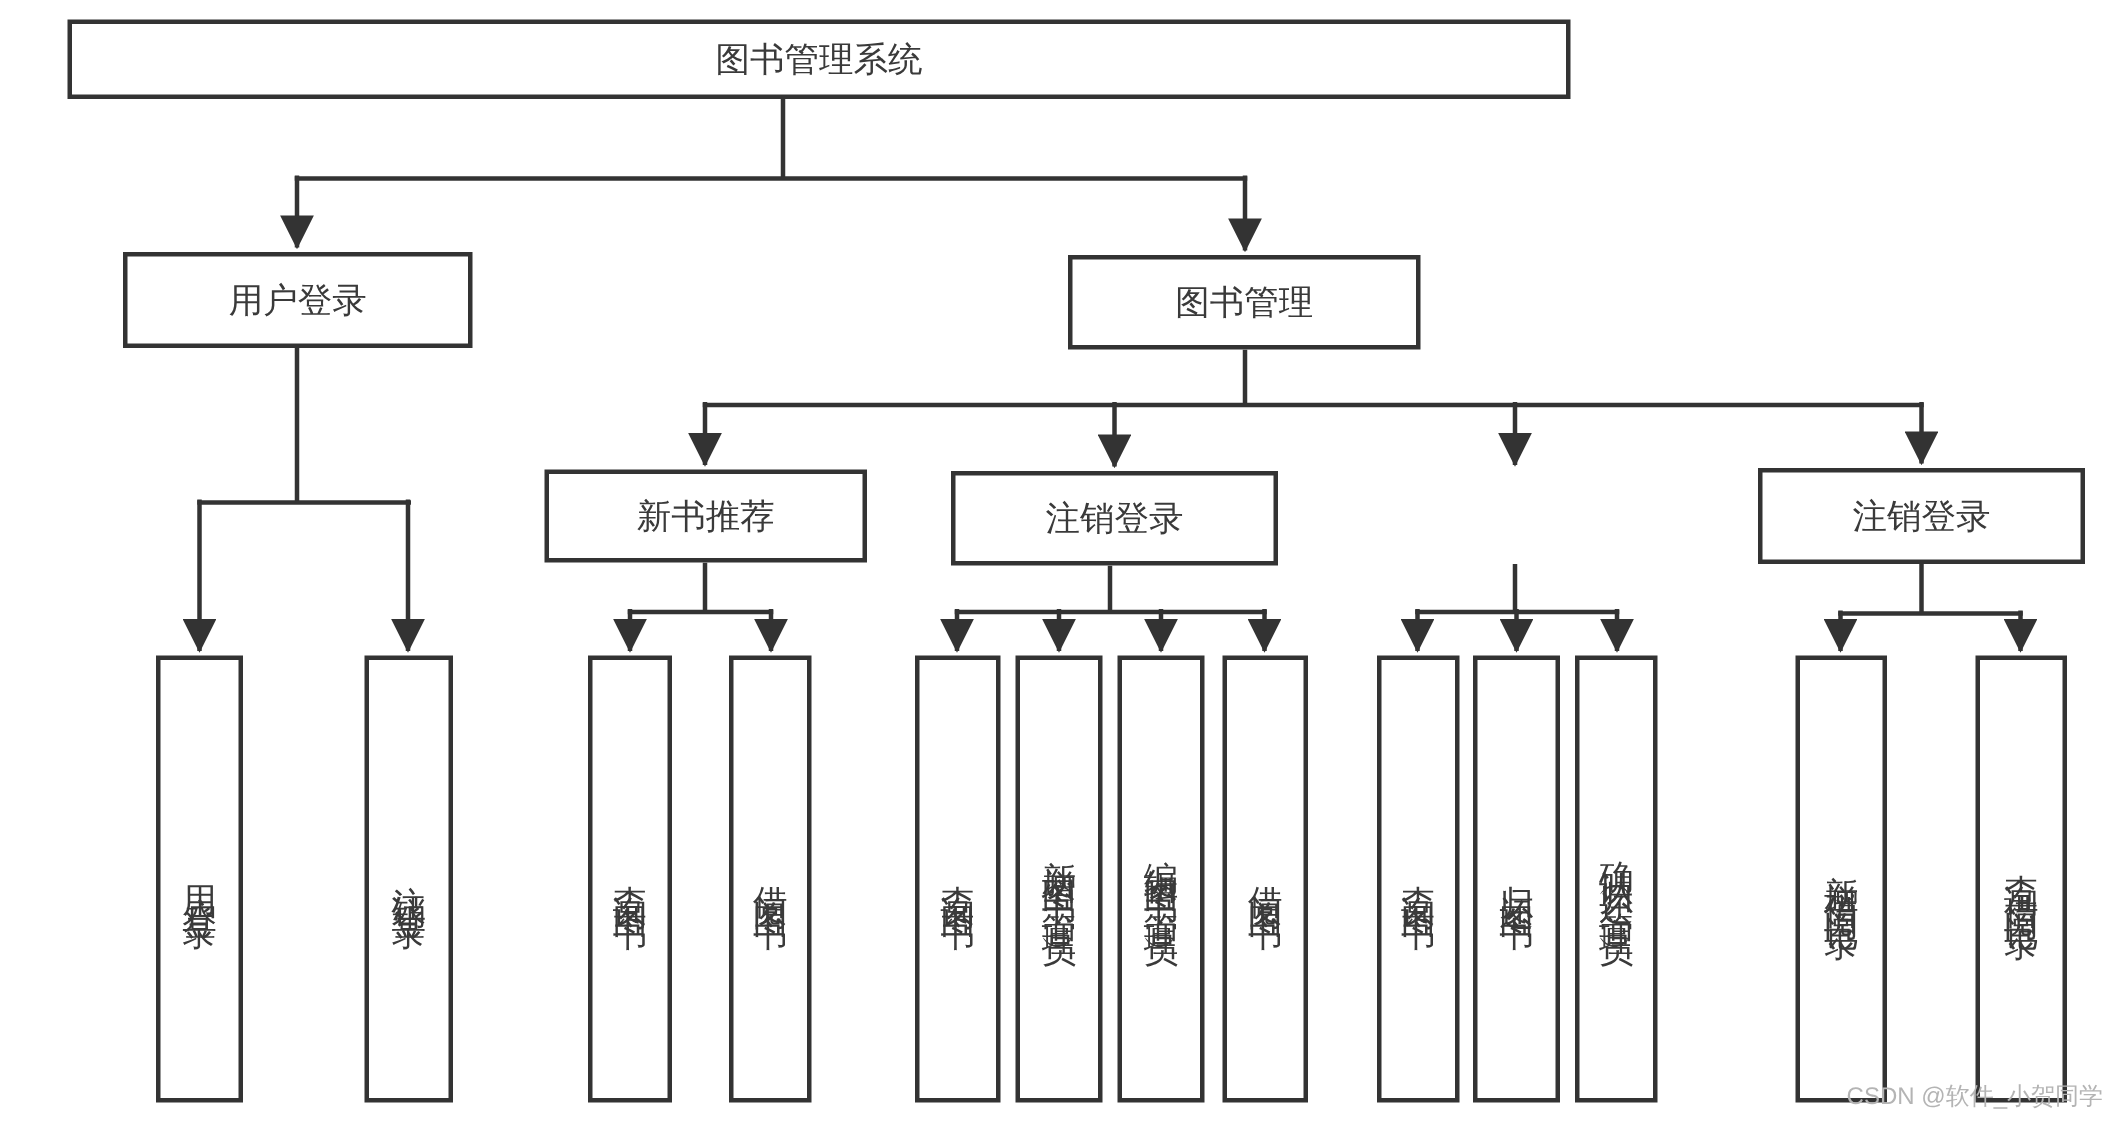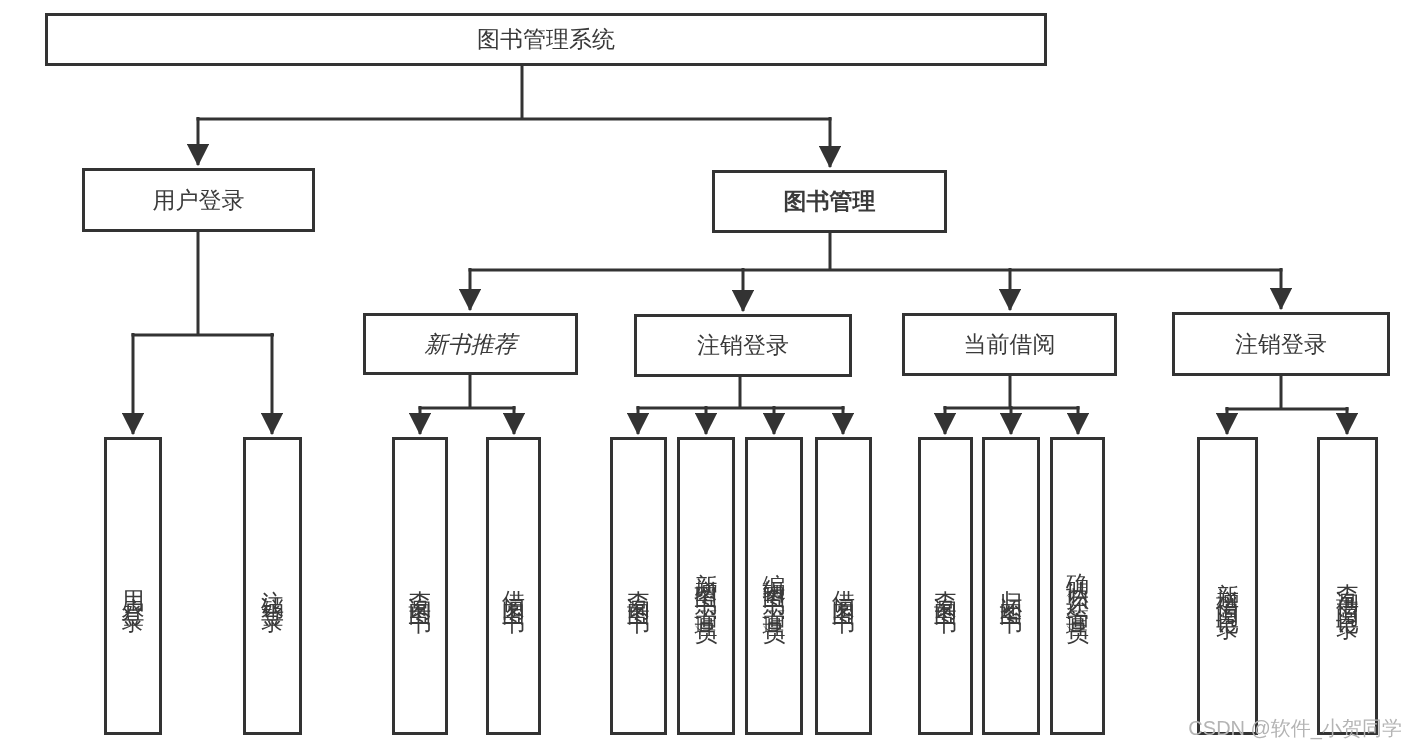--- a/index.html
+++ b/index.html
@@ -34,22 +34,22 @@
     writing-mode: vertical-rl;
     text-orientation: mixed;
     letter-spacing: 7px;
     font-size: 23px;
     line-height: 1;
     white-space: nowrap;
   }
   
   .b-root   { left: 21px;   top: 13px;  width: 1002px; height: 53px; margin-left: 24px; }
   .b-login  { left: 82px;   top: 168px; width: 233px;  height: 64px; }
-  .b-mgmt   { left: 712px;  top: 170px; width: 235px;  height: 63px; font-weight: bold; }
-  .b-new    { left: 363px;  top: 313px; width: 215px;  height: 62px; font-style: italic; }
+  .b-mgmt   { left: 712px;  top: 170px; width: 235px;  height: 63px; }
+  .b-new    { left: 363px;  top: 313px; width: 215px;  height: 62px; }
   .b-borrow { left: 634px;  top: 314px; width: 218px;  height: 63px; }
   .b-cur    { left: 902px;  top: 313px; width: 215px;  height: 63px; }
   .b-rec    { left: 1172px; top: 312px; width: 218px;  height: 64px; }
   .leaf     { top: 437px; height: 298px; }
   .l-g1a { left: 104px;  width: 58px; }
   .l-g1b { left: 243px;  width: 59px; }
   .l-g2a { left: 392px;  width: 56px; }
   .l-g2b { left: 486px;  width: 55px; }
   .l-g3a { left: 610px;  width: 57px; }
   .l-g3b { left: 677px;  width: 58px; }
@@ -57,21 +57,21 @@
   .l-g3d { left: 815px;  width: 57px; }
   .l-g4a { left: 918px;  width: 55px; }
   .l-g4b { left: 982px;  width: 58px; }
   .l-g4c { left: 1050px; width: 55px; }
   .l-g5a { left: 1197px; width: 61px; }
   .l-g5b { left: 1317px; width: 61px; }
   #watermark {
     position: absolute;
     right: 3px;
     bottom: 5px;
-    font-size: 20px;
+    font-size: 16px;
     color: #b4b4b4;
     z-index: 5;
     white-space: nowrap;
   }
 </style>
 </head>
 <body>
 
 <div id="canvas">
 
@@ -135,23 +135,20 @@
   <div class="node b-mgmt">
     <span>图书管理</span>
   </div>
 
   <div class="node b-new">
     <span>新书推荐</span>
   </div>
   <div class="node b-borrow">
     <span>注销登录</span>
   </div>
-  <div class="node b-cur">
-    <span>当前借阅</span>
-  </div>
   <div class="node b-rec">
     <span>注销登录</span>
   </div>
 
   <div class="node leaf l-g1a">
     <span>用户登录</span>
   </div>
   <div class="node leaf l-g1b">
     <span>注销登录</span>
   </div>

